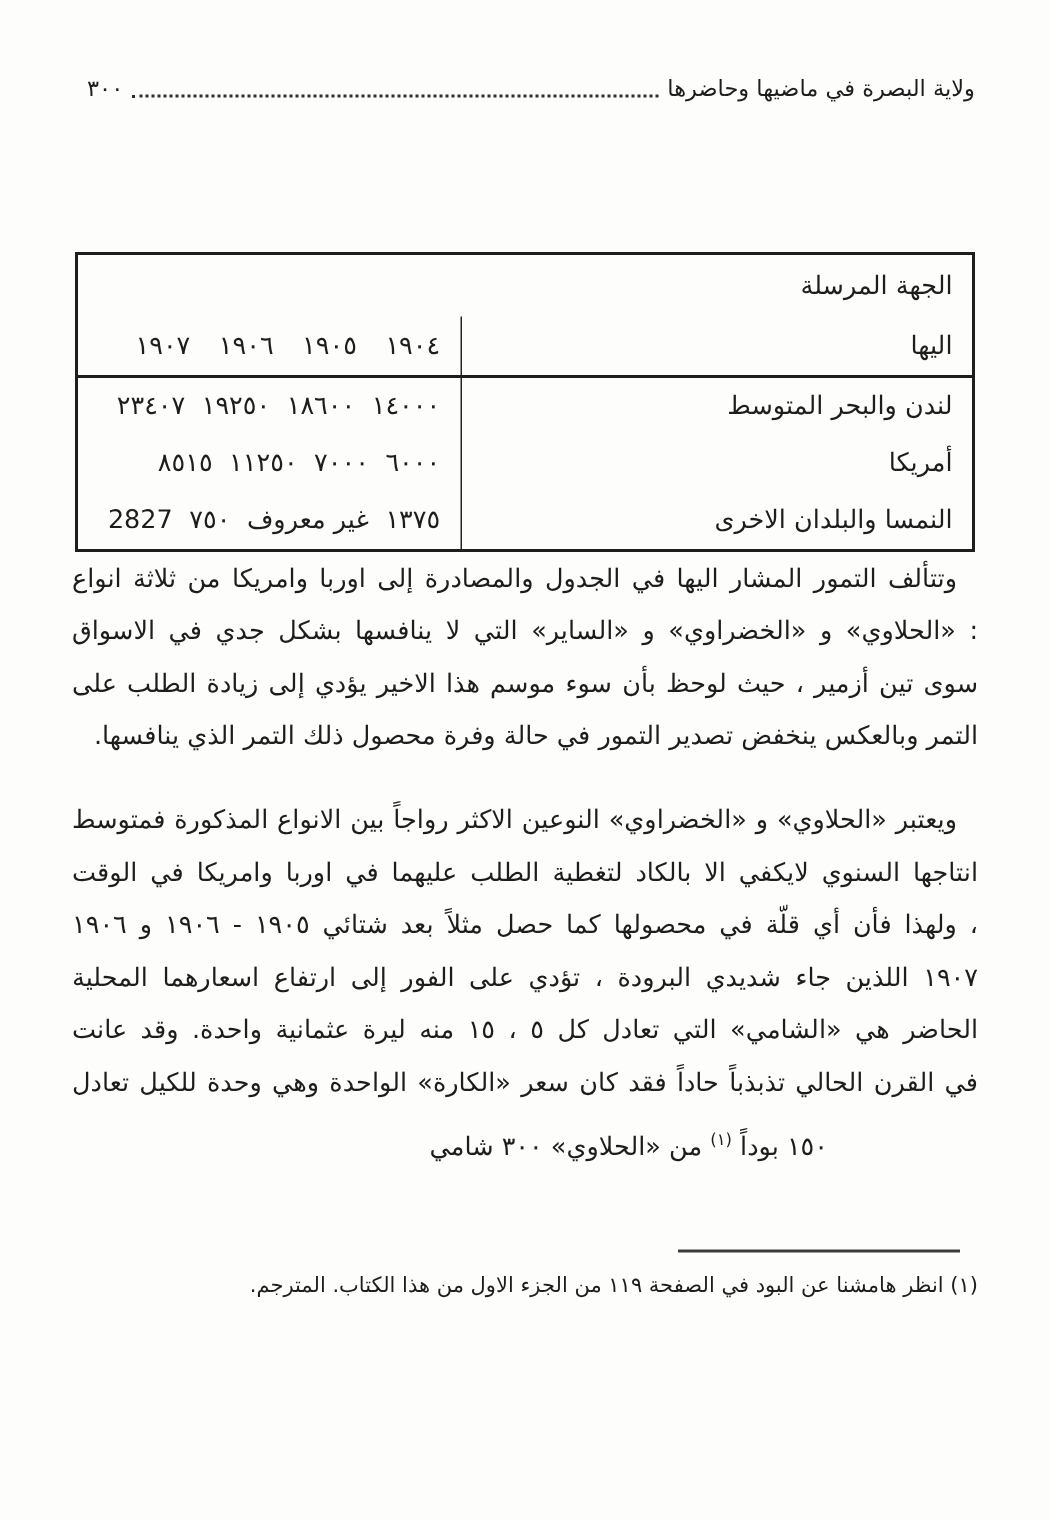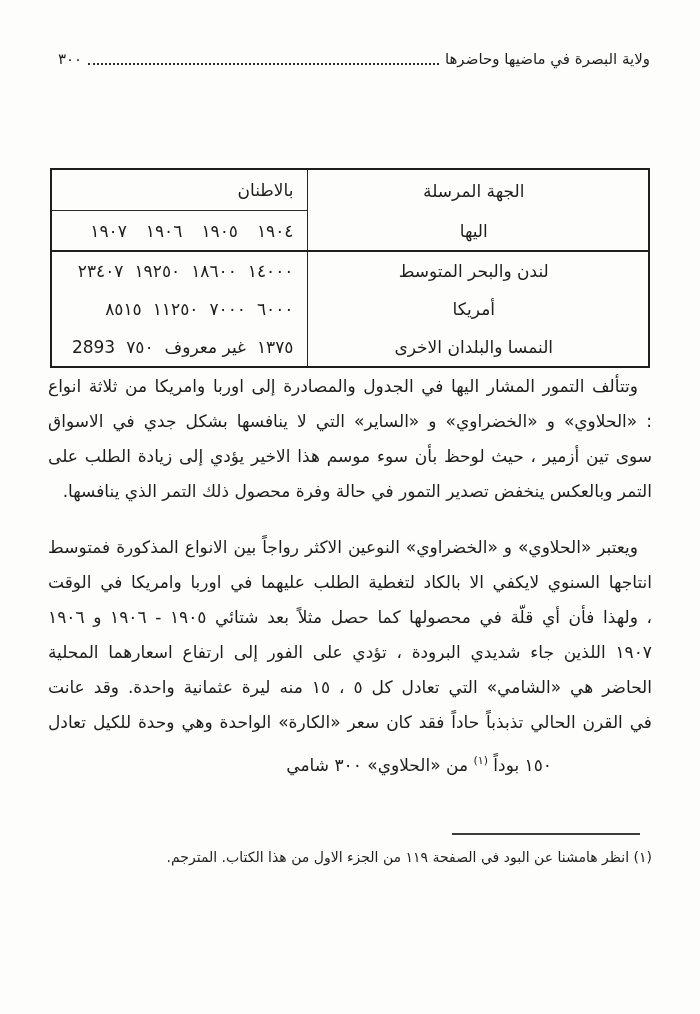--- a/index.html
+++ b/index.html
@@ -26,21 +26,21 @@
   }
 
   
   .tbl{
     position:absolute;top:168px;right:50px;left:50px;
     border:2px solid #1e1e1e;
     font-size:17px;
   }
   .trow{display:flex;align-items:stretch;}
   .cell{display:flex;align-items:center;}
-  .cell-src{width:57.6%;padding:0 13px 0 4px;justify-content:center;}
+  .cell-src{width:57.6%;padding:0 13px 0 4px;justify-content:flex-start;}
   .cell-num{width:42.4%;padding:0 14px 0 4px;justify-content:flex-start;border-left:none;}
   
   .cell-num{border-right:1.5px solid #242424;}
   .r-head .cell-num{border-bottom:1.5px solid #2a2a2a;}
   .r-years{border-bottom:2px solid #1e1e1e;}
   .r-head{height:41px;}
   .r-years{height:39px;}
   .r-data{height:38px;}
   .nums{display:flex;direction:rtl;align-items:center;}
   .nums span{white-space:nowrap;}
@@ -85,23 +85,20 @@
     <span>ولاية البصرة في ماضيها وحاضرها</span>
     <span class="leader"></span>
     <span>٣٠٠</span>
   </div>
 
   <div class="tbl">
     <div class="trow r-head">
       <div class="cell cell-src">
         <span>الجهة المرسلة</span>
       </div>
-      <div class="cell cell-num">
-        <span>بالاطنان</span>
-      </div>
     </div>
     <div class="trow r-years">
       <div class="cell cell-src">
         <span>اليها</span>
       </div>
       <div class="cell cell-num">
         <span class="nums nums-years">
           <span>١٩٠٤</span>
           <span>١٩٠٥</span>
           <span>١٩٠٦</span>
@@ -137,21 +134,21 @@
     </div>
     <div class="trow r-data">
       <div class="cell cell-src">
         <span>النمسا والبلدان الاخرى</span>
       </div>
       <div class="cell cell-num">
         <span class="nums nums-data">
           <span>١٣٧٥</span>
           <span>غير معروف</span>
           <span>٧٥٠</span>
-          <span>2893</span>
+          <span>2827</span>
         </span>
       </div>
     </div>
   </div>
 
   <div class="para para1">
     <div class="line first-line">وتتألف التمور المشار اليها في الجدول والمصادرة إلى اوربا وامريكا من ثلاثة انواع هي</div>
     <div class="line">: «الحلاوي» و «الخضراوي» و «الساير» التي لا ينافسها بشكل جدي في الاسواق الغربية</div>
     <div class="line">سوى تين أزمير ، حيث لوحظ بأن سوء موسم هذا الاخير يؤدي إلى زيادة الطلب على</div>
     <div class="line no-stretch">التمر وبالعكس ينخفض تصدير التمور في حالة وفرة محصول ذلك التمر الذي ينافسها.</div>

